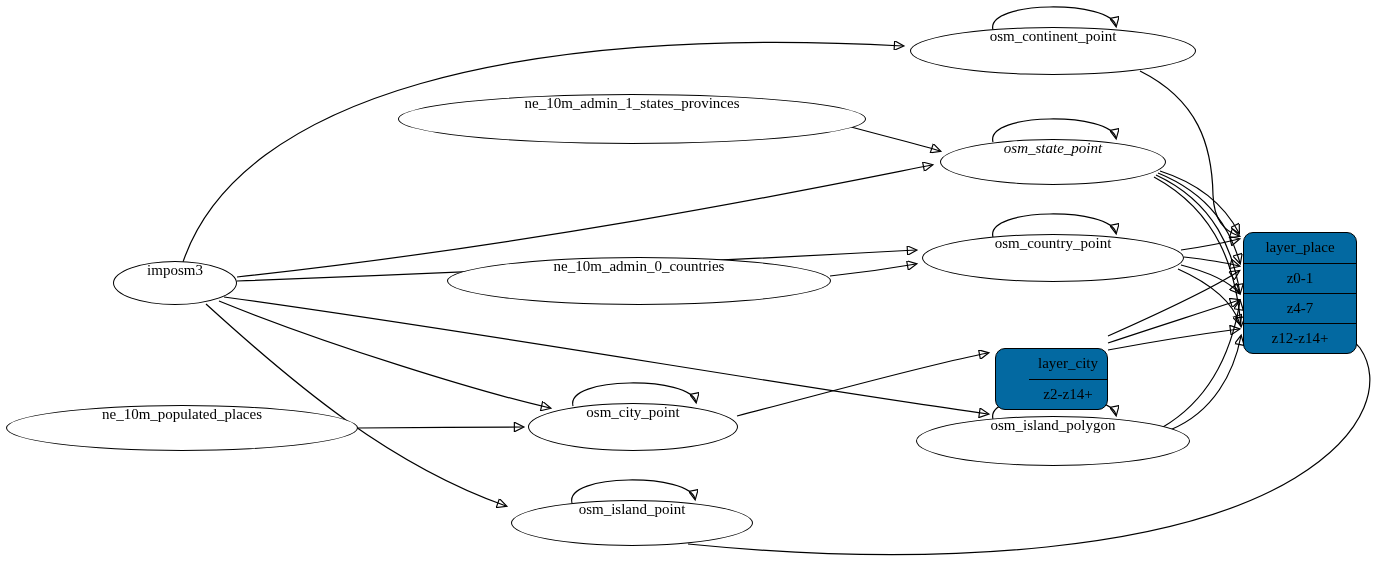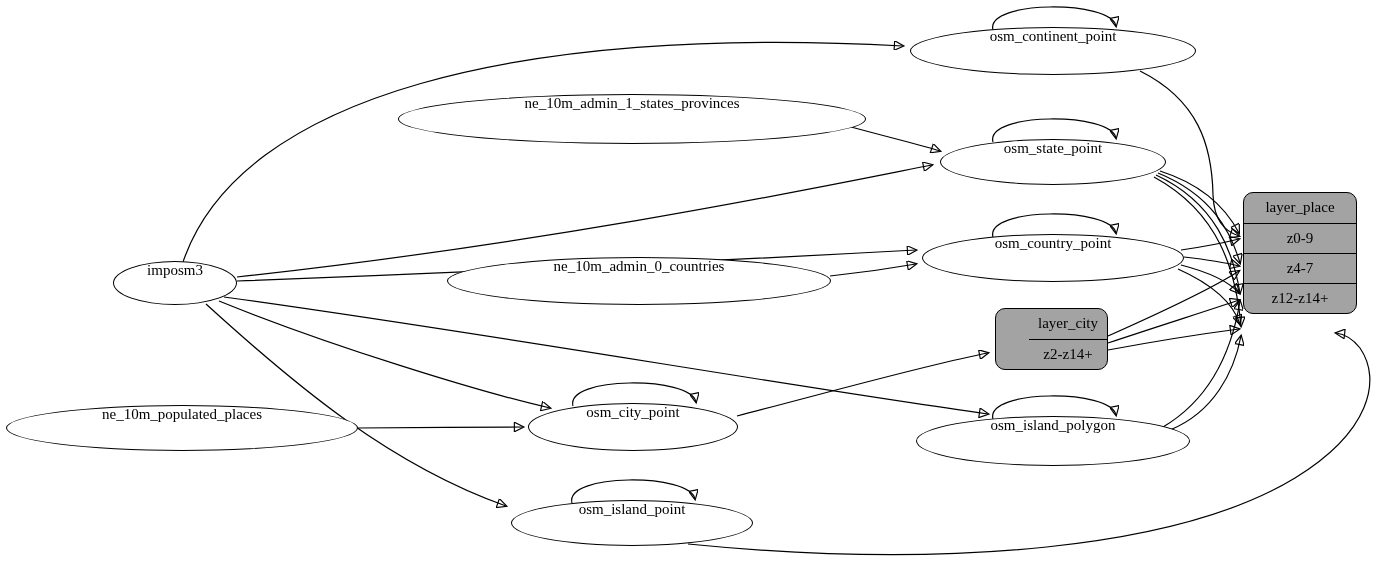--- a/index.html
+++ b/index.html
@@ -19,24 +19,25 @@
     border-radius:50%;
     background:#fff;
     display:flex;align-items:flex-start;justify-content:center;
     text-align:center;white-space:nowrap;
     box-sizing:border-box;
   }
   .record{
     position:absolute;
     border:1.3px solid #000;
     border-radius:10px;
-    background:#a3a3a3;
+    background:#0369a1;
     box-sizing:border-box;
     overflow:hidden;
     text-align:center;
+    margin-top:40px;
   }
   .record .row{
     height:30px;line-height:29px;
     box-sizing:border-box;
   }
   .record .row + .row{border-top:1.3px solid #000;}
 </style>
 </head>
 <body>
 
@@ -97,21 +98,21 @@
   </div>
 
   <div class="ellipse" style="left:6px;top:405px;width:352px;height:46px;">
     <span>ne_10m_populated_places</span>
   </div>
 
   <div class="ellipse" style="left:910px;top:27px;width:286px;height:48px;">
     <span>osm_continent_point</span>
   </div>
 
-  <div class="ellipse" style="left:940px;top:139px;width:226px;height:46px;">
+  <div class="ellipse" style="left:940px;top:139px;width:226px;height:46px;font-style:italic;">
     <span>osm_state_point</span>
   </div>
 
   <div class="ellipse" style="left:922px;top:234px;width:262px;height:48px;">
     <span>osm_country_point</span>
   </div>
 
   <div class="ellipse" style="left:916px;top:416px;width:274px;height:50px;">
     <span>osm_island_polygon</span>
   </div>
@@ -124,18 +125,18 @@
     <span>osm_island_point</span>
   </div>
 
   <div class="record" style="left:995px;top:308px;width:113px;padding-left:33px;">
     <div class="row">layer_city</div>
     <div class="row">z2-z14+</div>
   </div>
 
   <div class="record" style="left:1243px;top:192px;width:114px;">
     <div class="row">layer_place</div>
-    <div class="row">z0-9</div>
+    <div class="row">z0-1</div>
     <div class="row">z4-7</div>
     <div class="row">z12-z14+</div>
   </div>
 
 </div>
 
 </body></html>

